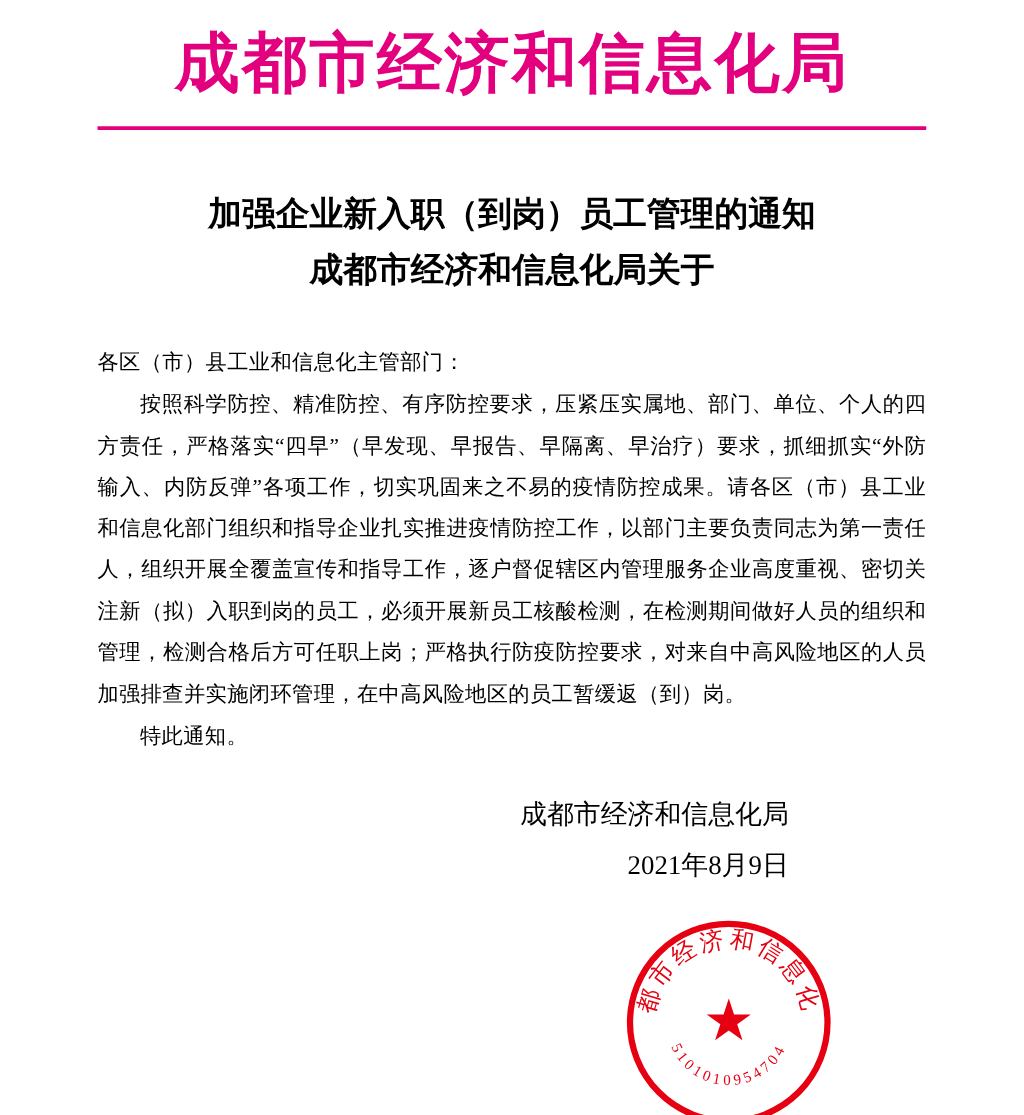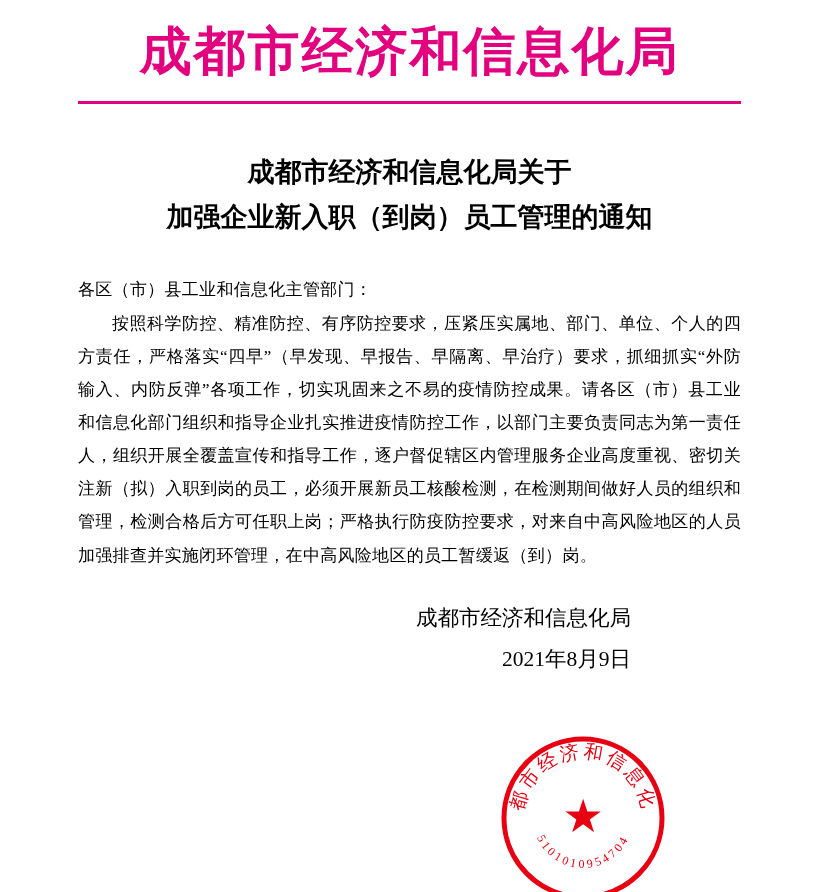--- a/index.html
+++ b/index.html
@@ -107,27 +107,28 @@
 <body>
 
 <div class="page">
 
   <div class="letterhead">
     <div class="letterhead-title">成都市经济和信息化局</div>
     <div class="letterhead-rule"></div>
   </div>
 
   <div class="doc-title">
+    <span class="line">加强企业新入职（到岗）员工管理的通知</span>
     <span class="line">成都市经济和信息化局关于</span>
-    <span class="line">加强企业新入职（到岗）员工管理的通知</span>
   </div>
 
   <div class="body-text">
     <p>各区（市）县工业和信息化主管部门：</p>
     <p class="indent">按照科学防控、精准防控、有序防控要求，压紧压实属地、部门、单位、个人的四方责任，严格落实“四早”（早发现、早报告、早隔离、早治疗）要求，抓细抓实“外防输入、内防反弹”各项工作，切实巩固来之不易的疫情防控成果。请各区（市）县工业和信息化部门组织和指导企业扎实推进疫情防控工作，以部门主要负责同志为第一责任人，组织开展全覆盖宣传和指导工作，逐户督促辖区内管理服务企业高度重视、密切关注新（拟）入职到岗的员工，必须开展新员工核酸检测，在检测期间做好人员的组织和管理，检测合格后方可任职上岗；严格执行防疫防控要求，对来自中高风险地区的人员加强排查并实施闭环管理，在中高风险地区的员工暂缓返（到）岗。</p>
+    <p class="indent">特此通知。</p>
   </div>
 
   <div class="signature">
     <span class="line">成都市经济和信息化局</span>
     <span class="line">2021年8月9日</span>
   </div>
 
   <div class="seal">
     <svg width="166" height="166" viewBox="0 0 166 166" xmlns="http://www.w3.org/2000/svg">
       <defs>

